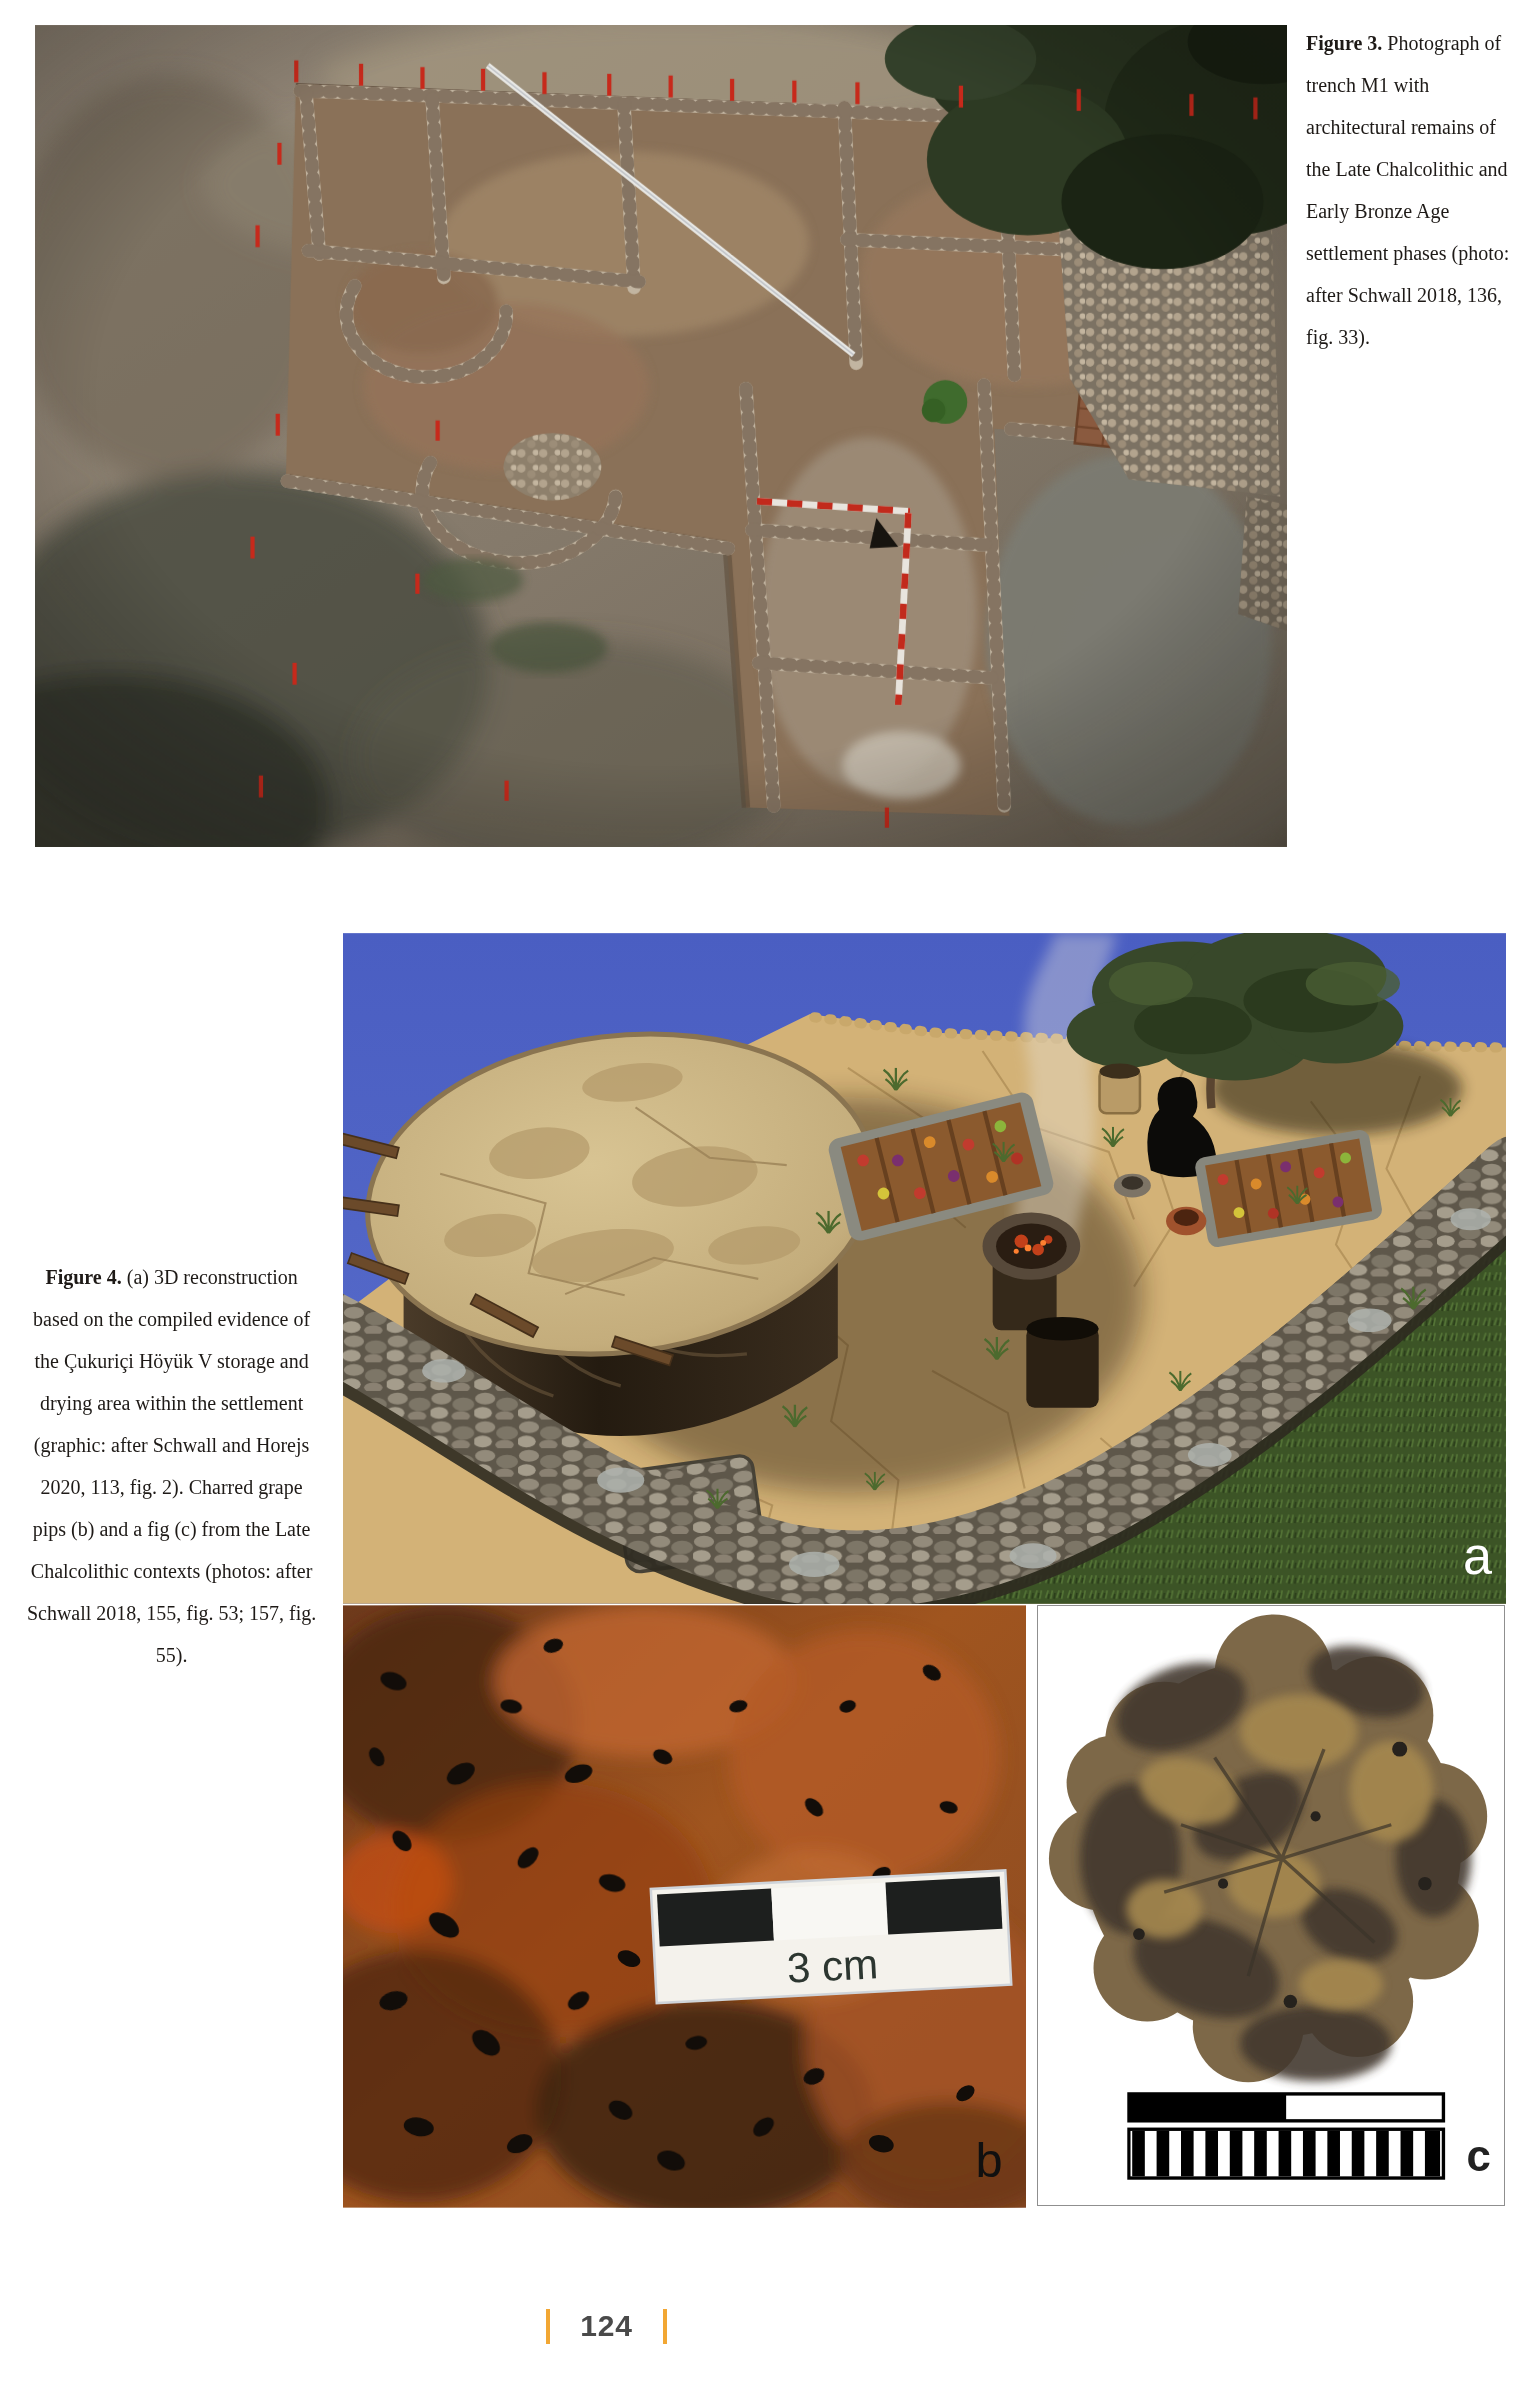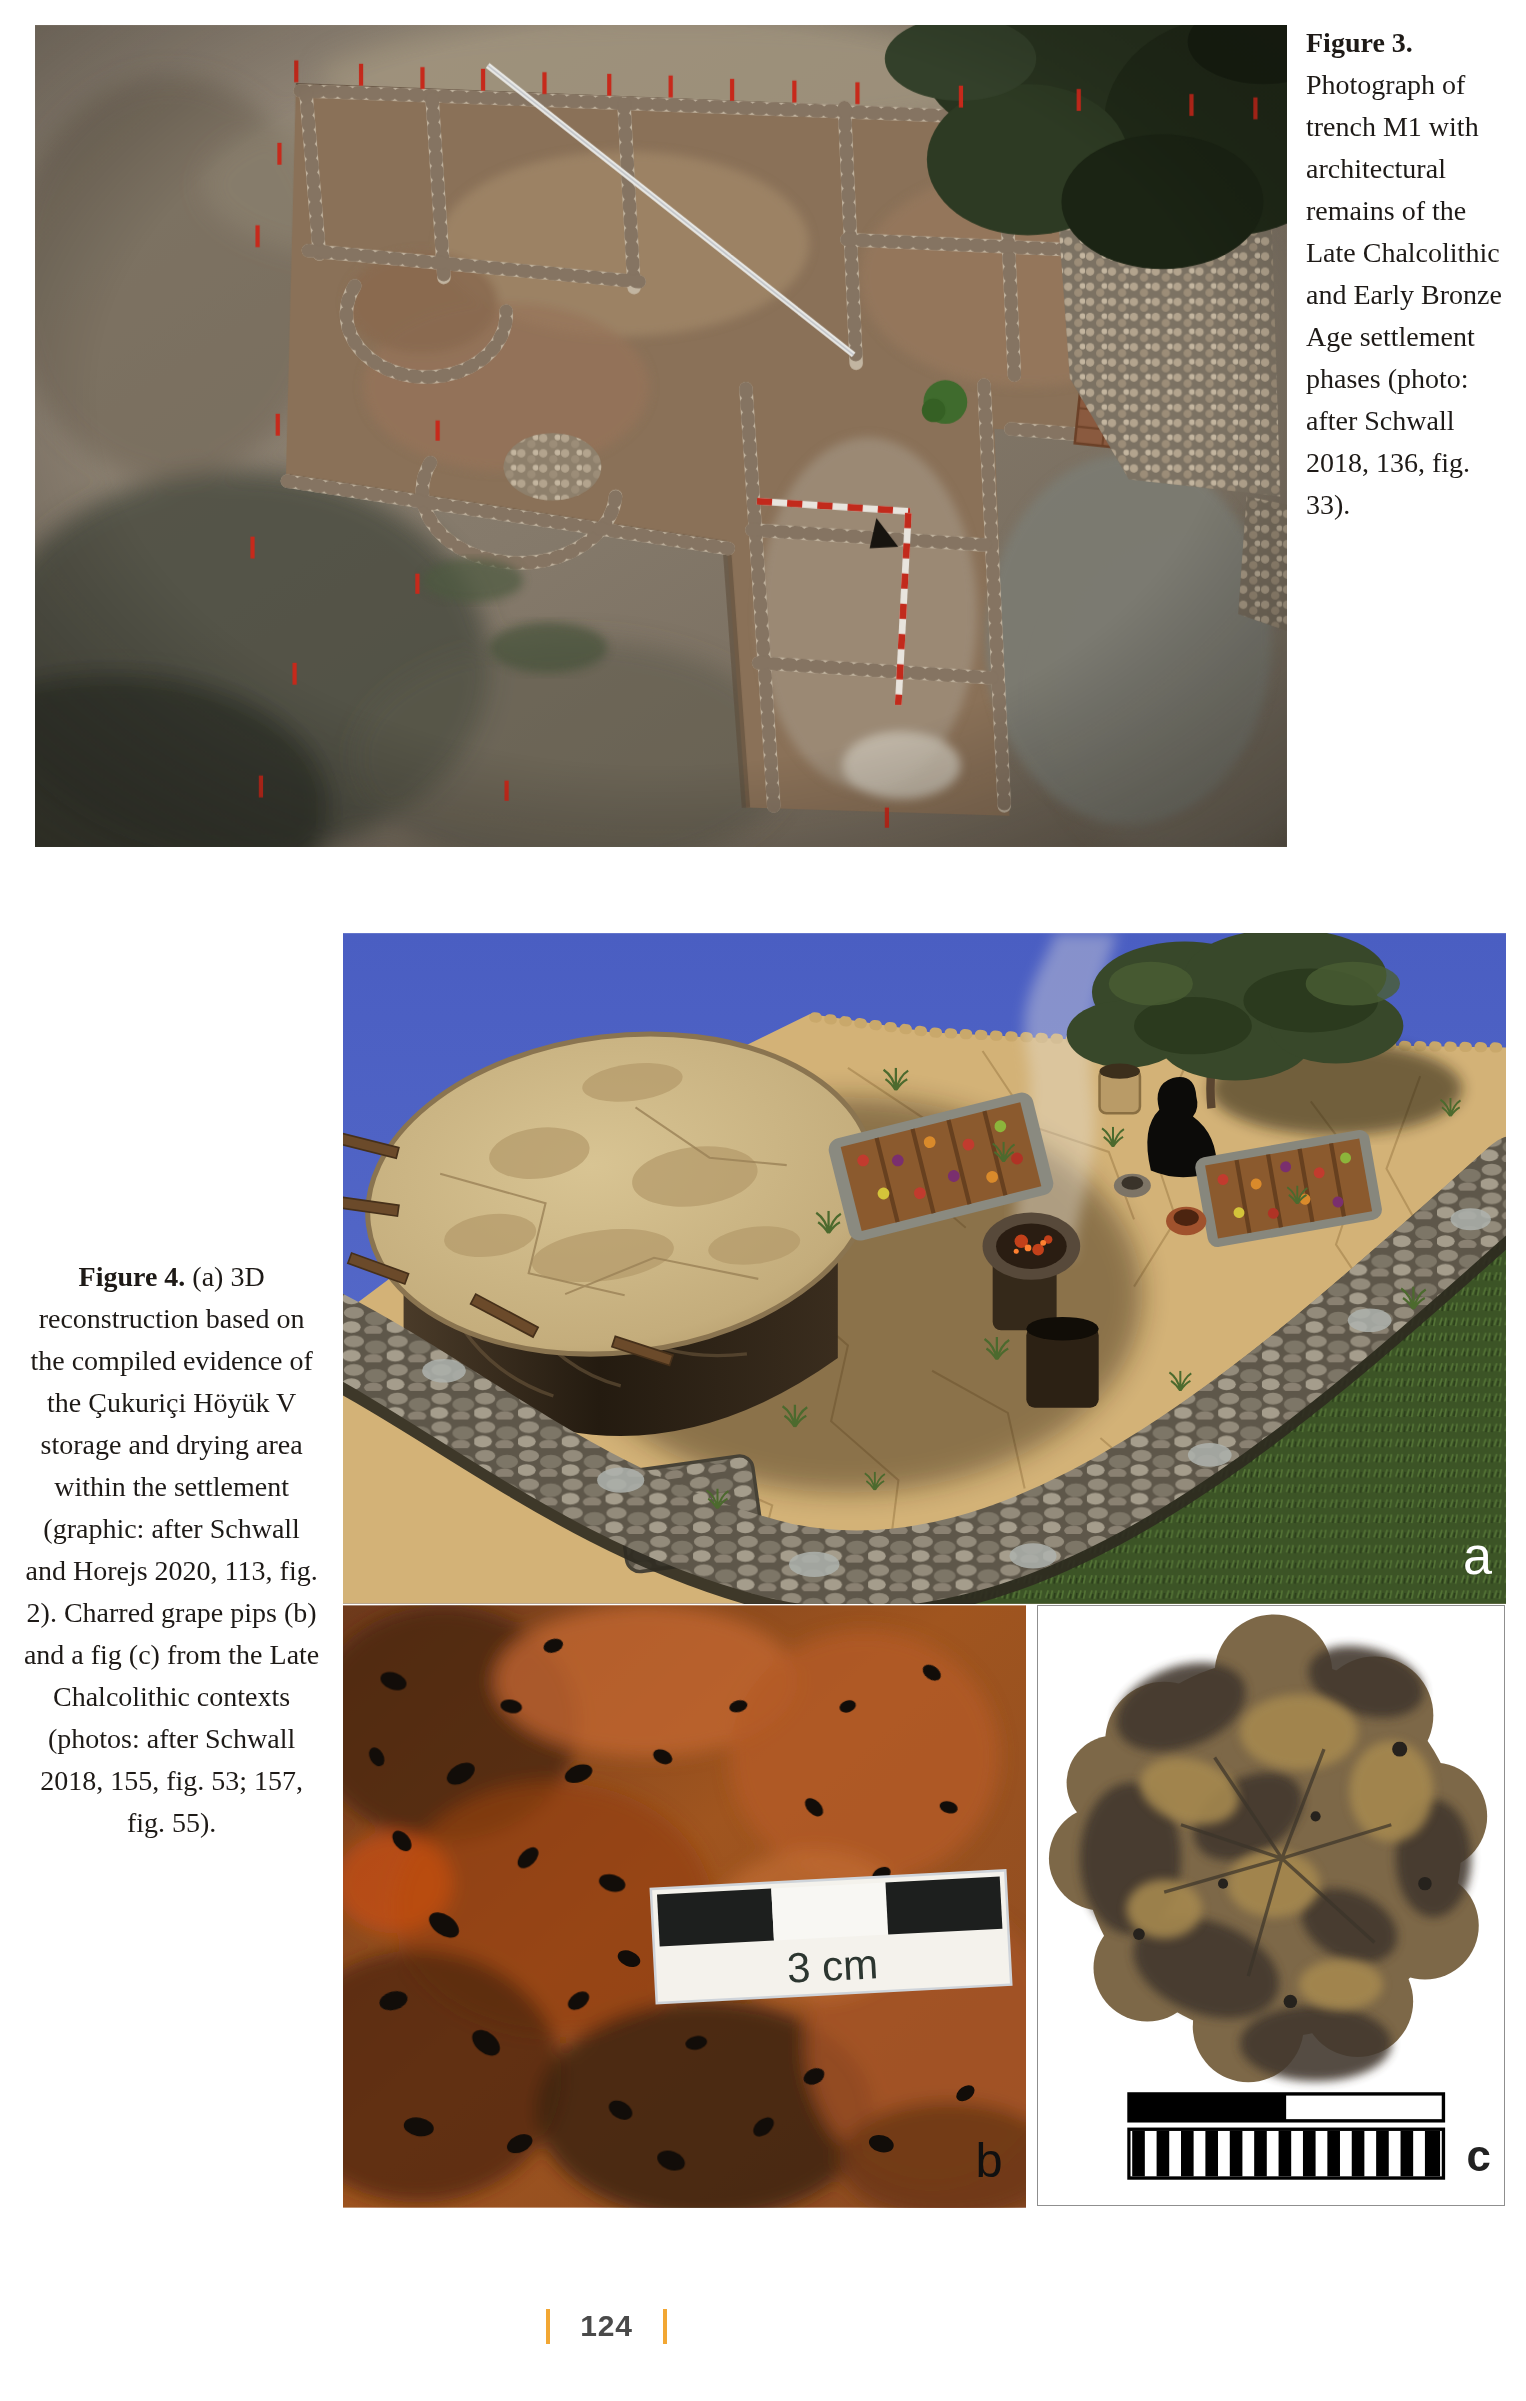--- a/index.html
+++ b/index.html
@@ -1,21 +1,21 @@
 <!DOCTYPE html>
 <html style="font-size:13.5px"><head>
 <meta charset="utf-8">
 <style>
   html,body{margin:0;padding:0;}
   body{
     width:1527px;height:2401px;position:relative;background:#ffffff;
     font-family:"Liberation Serif", serif;overflow:hidden;
   }
   .caption{
-    position:absolute;color:#1e1a17;font-size:28px;line-height:42px;
+    position:absolute;color:#1e1a17;font-size:20px;line-height:42px;
     font-family:"Liberation Serif", serif;
   }
   .caption b{font-weight:bold;}
   #fig3-caption{left:1306px;top:22px;width:210px;text-align:left;}
   #fig4-caption{left:23.6px;top:1256px;width:296px;text-align:center;}
   .panel{position:absolute;}
   #fig3-photo{left:35px;top:25px;}
   #fig4a{left:343px;top:933px;}
   #fig4b{left:343px;top:1605px;}
   #fig4c{

